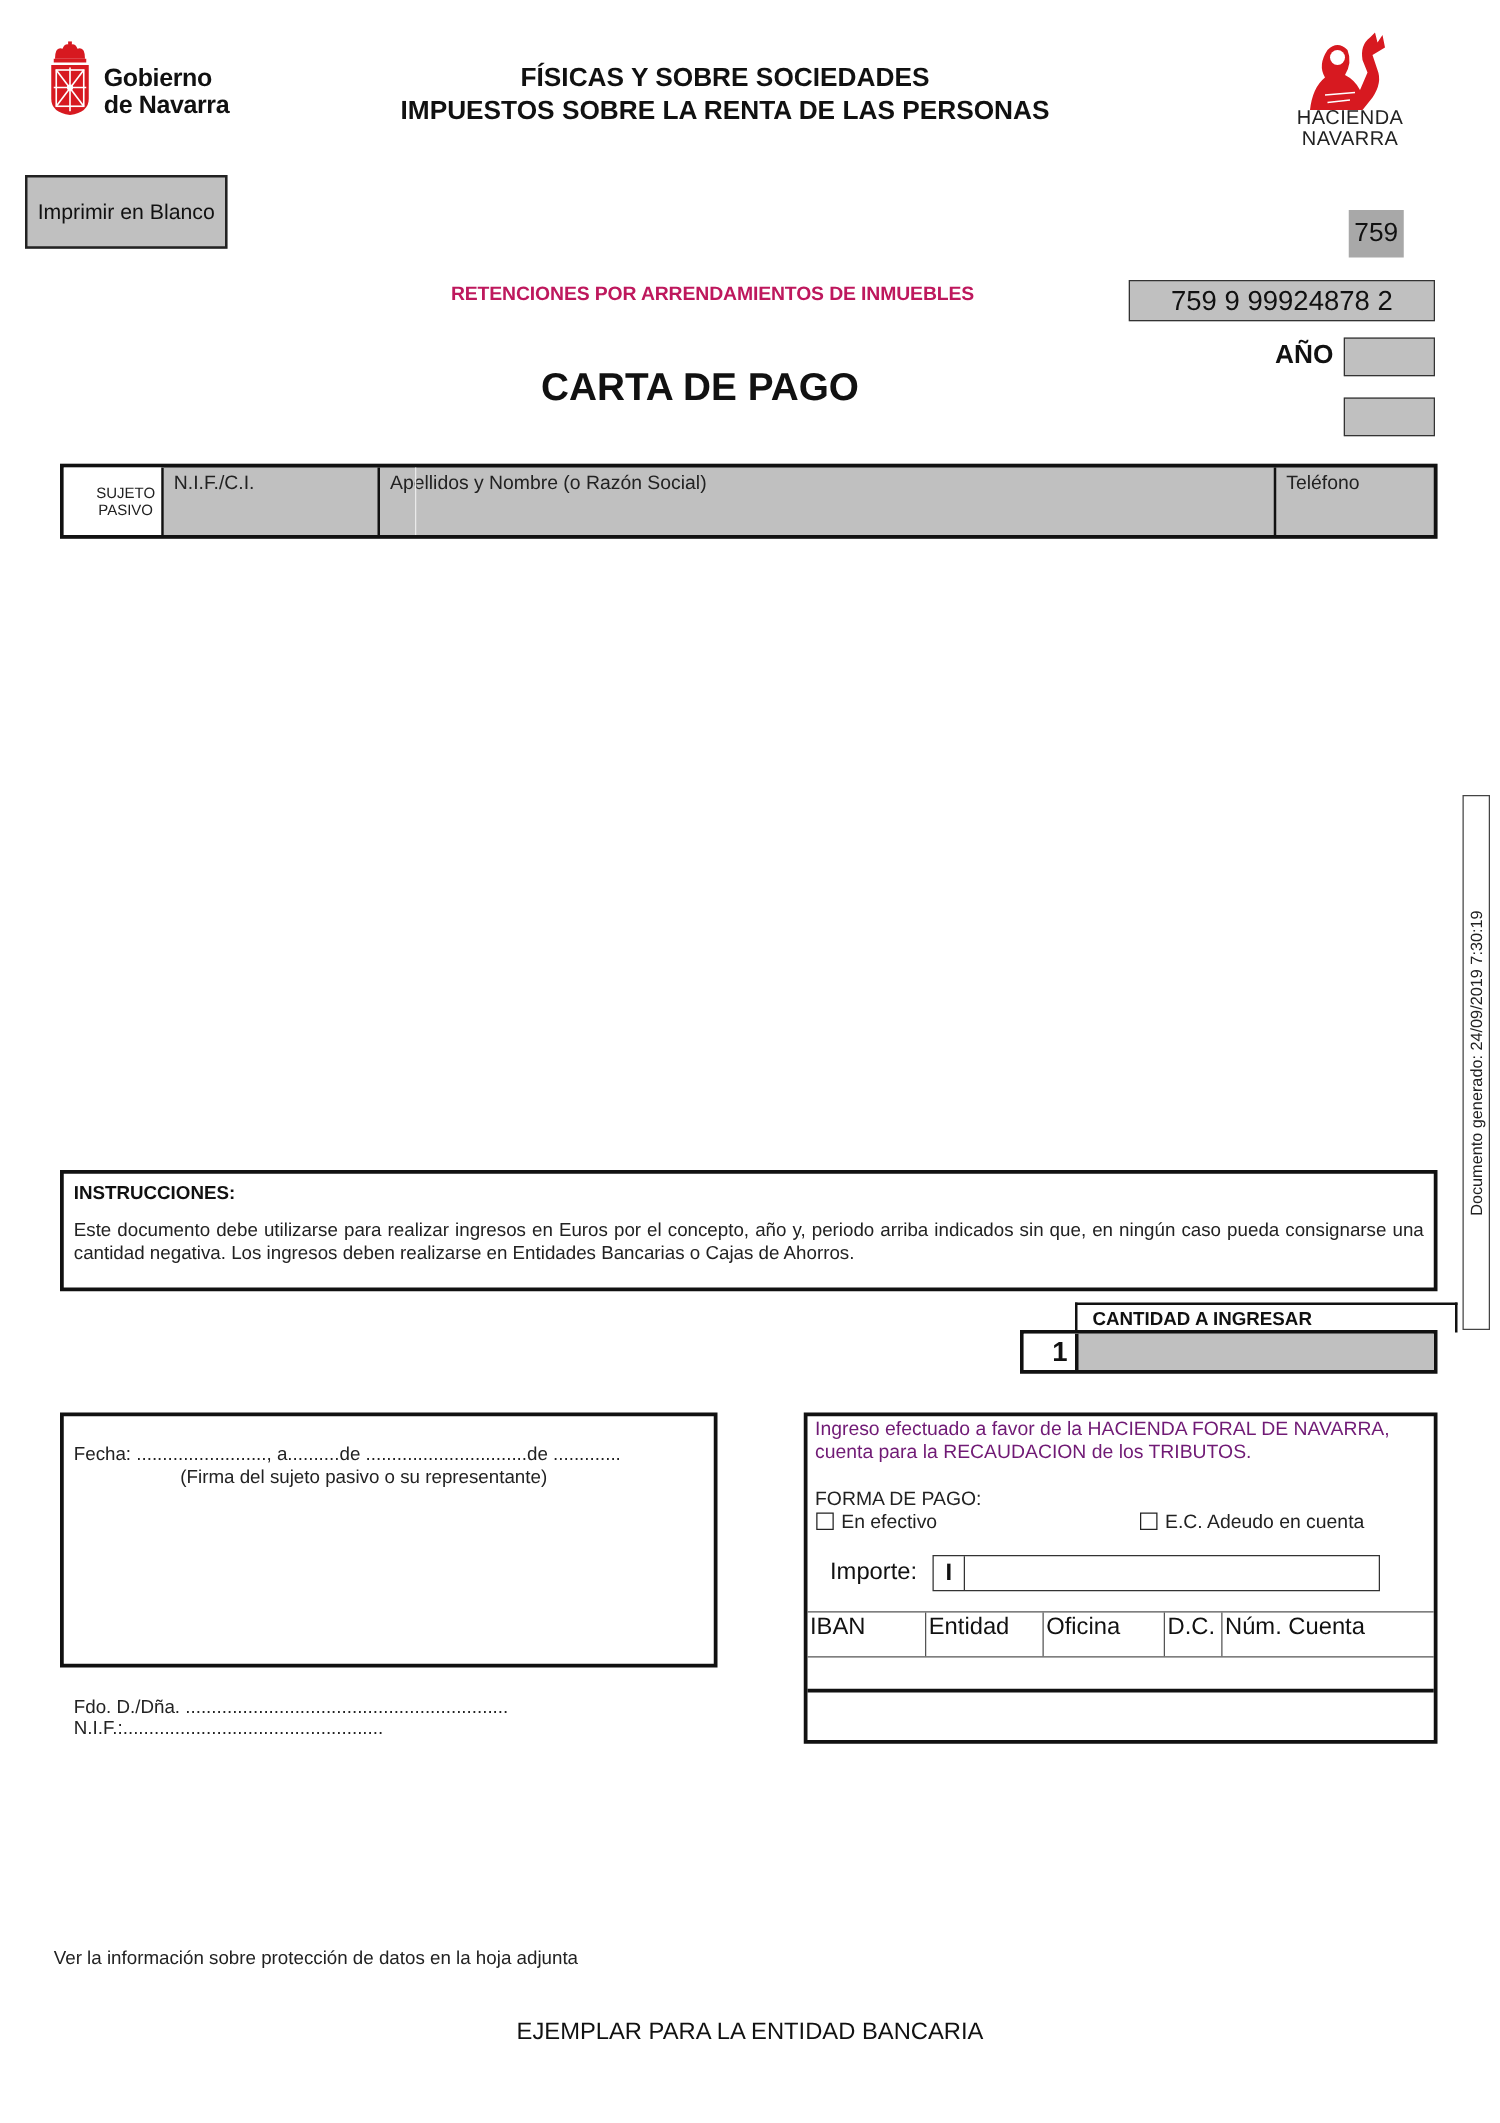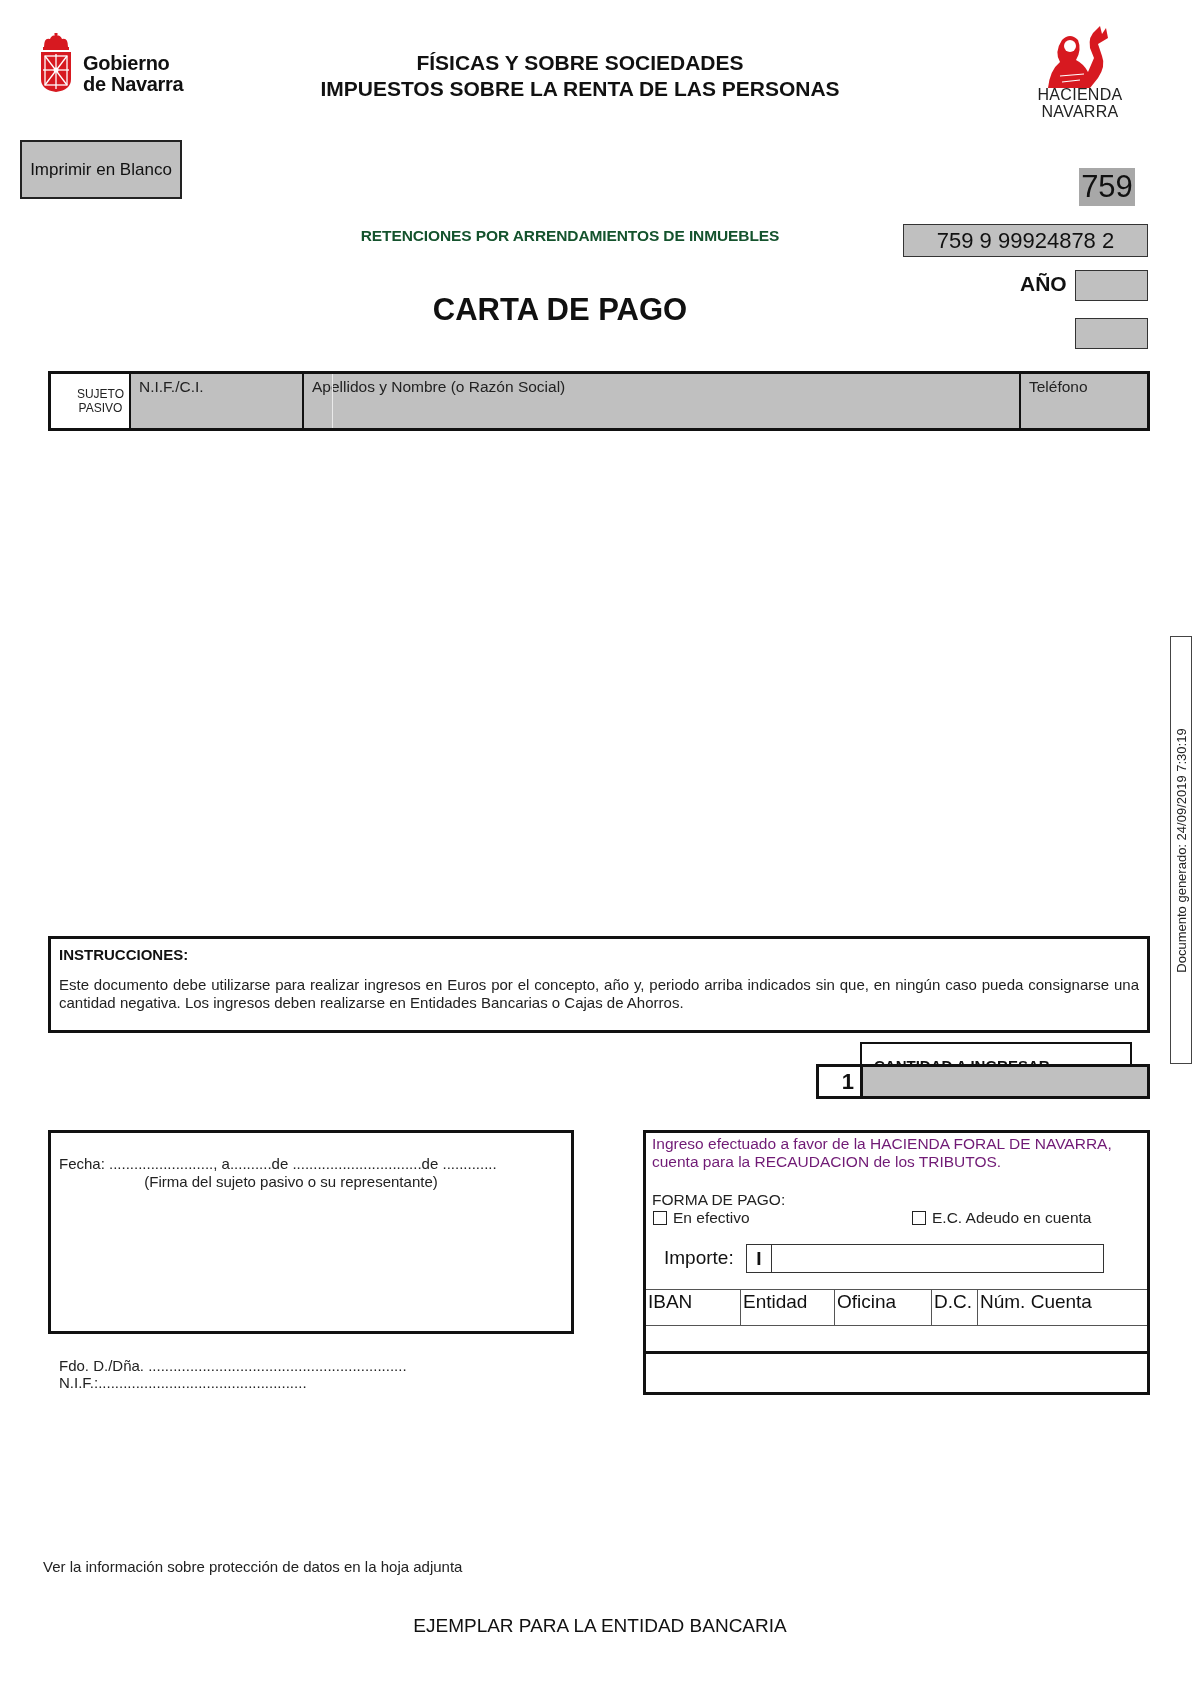--- a/index.html
+++ b/index.html
@@ -10,23 +10,23 @@
   
   .gob-logo { left: 38px; top: 33px; width: 160px; height: 62px; }
   .gob-text { left: 83px; top: 53px; font-size: 20px; font-weight: bold; line-height: 21px; color: #111; letter-spacing: -0.3px; }
   .hac-logo { left: 1040px; top: 22px; width: 90px; height: 68px; }
   .hac-text { left: 1020px; top: 86px; width: 120px; text-align: center; font-size: 16px; line-height: 17px; color: #222; letter-spacing: 0.3px; }
 
   .main-title { left: 280px; top: 50px; width: 600px; text-align: center; font-size: 21px; font-weight: bold; line-height: 26px; color: #111; }
 
   .print-btn { left: 20px; top: 140px; width: 162px; height: 59px; background: #c0c0c0; border: 2px solid #222; font-size: 17px; display: flex; align-items: center; justify-content: center; cursor: pointer; }
 
-  .model-num { left: 1079px; top: 168px; width: 56px; height: 38px; background: #a8a8a8; font-size: 31px; display: flex; align-items: center; justify-content: center; color: #111; }
-
-  .subtitle { left: 300px; top: 227px; width: 540px; text-align: center; font-size: 15.5px; font-weight: bold; color: #14532d; letter-spacing: -0.1px; }
+  .model-num { left: 1079px; top: 168px; width: 44px; height: 38px; background: #a8a8a8; font-size: 21px; display: flex; align-items: center; justify-content: center; color: #111; }
+
+  .subtitle { left: 300px; top: 227px; width: 540px; text-align: center; font-size: 15.5px; font-weight: bold; color: #be185d; letter-spacing: -0.1px; }
 
   .ref-box { left: 903px; top: 224px; width: 245px; height: 33px; background: #c0c0c0; border: 1.5px solid #333; font-size: 22px; display: flex; align-items: center; justify-content: center; color: #111; }
 
   .ano-label { left: 1020px; top: 272px; font-size: 21px; font-weight: bold; color: #111; }
   .ano-box { left: 1075px; top: 270px; width: 73px; height: 31px; background: #c0c0c0; border: 1.5px solid #333; }
   .period-box { left: 1075px; top: 318px; width: 73px; height: 31px; background: #c0c0c0; border: 1.5px solid #333; }
 
   .carta-title { left: 380px; top: 292px; width: 360px; text-align: center; font-size: 31px; font-weight: bold; color: #111; }
 
   
@@ -43,21 +43,21 @@
   .gen-stamp { left: 1170px; top: 636px; width: 22px; height: 428px; border: 1.5px solid #444; }
   .gen-text { left: 1170px; top: 636px; width: 22px; height: 428px; display: flex; align-items: center; justify-content: center; }
   .gen-text span { transform: rotate(-90deg); white-space: nowrap; font-size: 13px; color: #222; }
 
   
   .instr { left: 48px; top: 936px; width: 1102px; height: 97px; border: 3px solid #111; padding: 7px 8px; }
   .instr-title { font-size: 15px; font-weight: bold; color: #111; margin-bottom: 13px; }
   .instr-text { font-size: 15px; line-height: 18px; text-align: justify; color: #222; }
 
   
-  .cant-head { left: 860px; top: 1042px; width: 272px; height: 24px; border: 2.5px solid #111; border-bottom: none; font-size: 15px; font-weight: bold; padding: 13px 12px; color: #111; }
+  .cant-head { left: 860px; top: 1042px; width: 306px; height: 24px; border: 2.5px solid #111; border-bottom: none; font-size: 15px; font-weight: bold; padding: 3px 12px; color: #111; }
   .cant-row { left: 816px; top: 1064px; width: 334px; height: 35px; border: 3px solid #111; display: flex; }
   .cant-num { width: 44px; border-right: 3px solid #111; font-size: 22px; font-weight: bold; display: flex; align-items: center; justify-content: flex-end; padding-right: 6px; background: #fff; }
   .cant-val { flex: 1; background: #c0c0c0; }
 
   
   .firma { left: 48px; top: 1130px; width: 526px; height: 204px; border: 3px solid #111; }
   .fecha-line { left: 8px; top: 22px; font-size: 15px; color: #222; white-space: nowrap; }
   .firma-note { left: 0; top: 40px; width: 480px; text-align: center; font-size: 15px; color: #222; }
   .fdo-line { left: 8px; top: 224px; font-size: 15px; color: #222; white-space: nowrap; line-height: 17px; }
 

